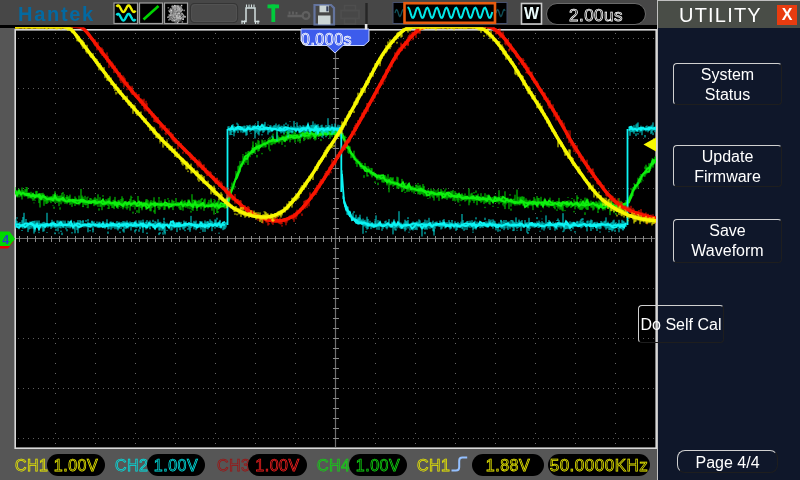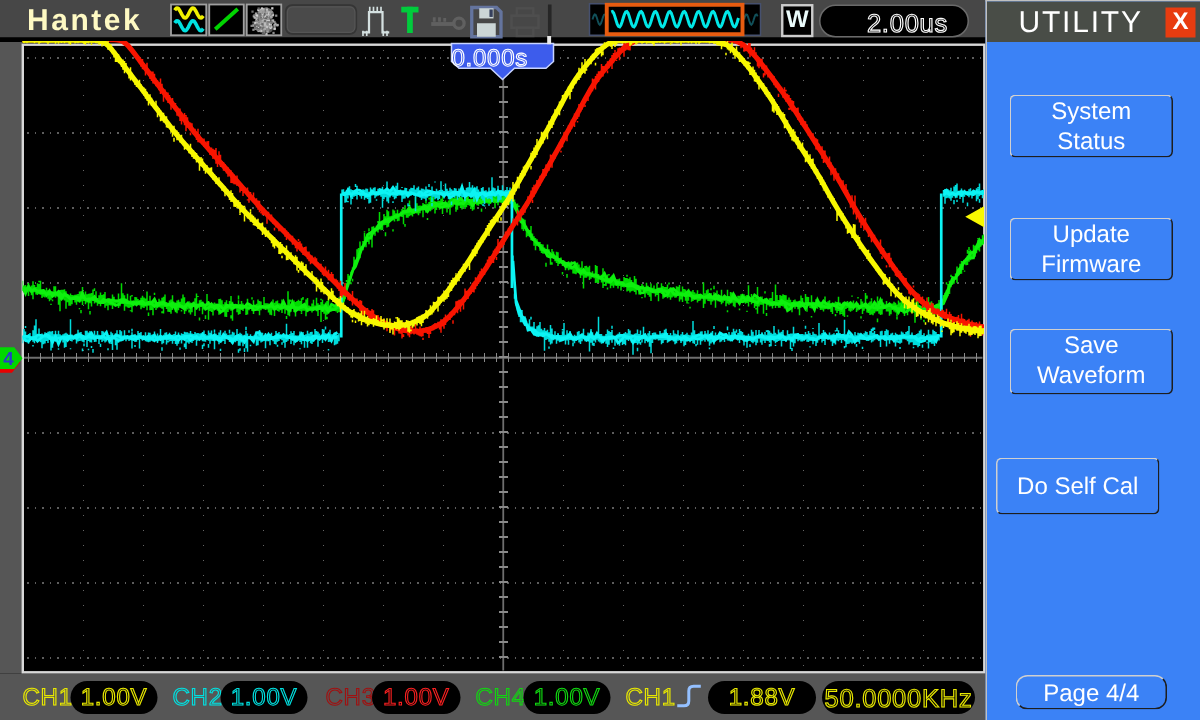--- a/index.html
+++ b/index.html
@@ -6,21 +6,21 @@
 .outl{color:transparent;-webkit-text-stroke:0.75px #fff;letter-spacing:0.5px}
 .pill{position:absolute;background:#000;border-radius:11px;height:22px;top:453.5px;text-align:center;line-height:23px;font-size:16px}
 </style></head><body>
 
 <div class="abs" style="left:0;top:0;width:800px;height:25px;background:#474747"></div>
 <div class="abs" style="left:0;top:25px;width:660px;height:6px;background:#000"></div>
 
 <div class="abs" style="left:0;top:28px;width:15px;height:421px;background:#565656"></div>
 <div class="abs" style="left:0;top:449px;width:657px;height:31px;background:#565656"></div>
 
-<div class="abs" style="left:18px;top:3px;font-size:20px;font-weight:bold;color:#fef9c3;letter-spacing:1.7px">Hantek</div>
+<div class="abs" style="left:18px;top:3px;font-size:20px;font-weight:bold;color:#0369a1;letter-spacing:1.7px">Hantek</div>
 
 <svg class="abs" style="left:0;top:0" width="800" height="480" viewBox="0 0 800 480">
 <defs>
       <clipPath id="gc">
         <rect x="15" y="27.3" width="641" height="420.2"></rect>
       </clipPath>
     </defs>
 
 <rect x="15.2" y="29.8" width="641" height="418.4" fill="none" stroke="#d8d8d8" stroke-width="1.6"></rect>
 <g clip-path="url(#gc)">
@@ -328,34 +328,34 @@
 
 <rect x="521.5" y="3.5" width="20" height="20.5" fill="#000" stroke="#cccccc" stroke-width="1.6"></rect>
 </g>
 
 <path d="M451.5 470.5h4.5q3.2 0 3.2-3.2v-6.6q0-3.2 3.2-3.2h4.8" stroke="#94c0ff" stroke-width="2" fill="none"></path>
 </svg>
 
 <div class="abs" style="left:521px;top:5px;width:21px;text-align:center;font-size:16px;font-weight:bold;color:#eafafa">W</div>
 
 <div class="abs" style="left:546px;top:3px;width:100px;height:22px;background:#000;border:1px solid #6a6a6a;border-radius:12px"></div>
-<div class="abs outl" style="left:560px;top:5.5px;width:72px;text-align:right;font-size:17px">2.00us</div>
+<div class="abs outl" style="left:560px;top:5.5px;width:72px;text-align:center;font-size:17px">2.00us</div>
 
 <div class="abs outl" style="left:301px;top:31px;width:68px;text-align:left;font-size:16px">0.000s</div>
 
-<div class="abs" style="left:657px;top:0;width:143px;height:480px;background:#3b82f6;border-left:1.5px solid #c0c0c0;border-top:1px solid #c0c0c0">
+<div class="abs" style="left:657px;top:0;width:143px;height:480px;background:#0f172a;border-left:1.5px solid #c0c0c0;border-top:1px solid #c0c0c0">
 <div class="abs" style="left:0;top:0;width:143px;height:26.5px;background:#494d47"></div>
 <div class="abs" style="left:21px;top:2.5px;font-size:20px;color:#fff;letter-spacing:1.2px">UTILITY</div>
 <div class="abs" style="left:119px;top:4px;width:20px;height:20px;background:#e83c10;color:#fff;font-weight:bold;font-size:16px;text-align:center;line-height:20px">X</div>
 </div>
 
 <div class="abs sbtn" style="left:673px;top:63px;width:109px;height:42px">System<br>Status</div>
 <div class="abs sbtn" style="left:673px;top:145px;width:109px;height:42px">Update<br>Firmware</div>
 <div class="abs sbtn" style="left:673px;top:219px;width:109px;height:44px">Save<br>Waveform</div>
-<div class="abs sbtn" style="left:664px;top:305px;width:109px;height:38px;line-height:36px">Do Self Cal</div>
+<div class="abs sbtn" style="left:638px;top:305px;width:86px;height:38px;line-height:36px">Do Self Cal</div>
 <div class="abs sbtn" style="left:677px;top:450px;width:101px;height:23px;line-height:21px;border-radius:8px">Page 4/4</div>
 <style>
 .sbtn{border-radius:4px;border:1.5px solid #d0d0d0;border-bottom-color:#1e1e1e;border-right-color:#1e1e1e;color:#fff;font-size:16px;text-align:center;line-height:20px;padding-top:1px}
 </style>
 
 <div class="abs outl" style="left:15px;top:457px;font-size:16px;-webkit-text-stroke-color:#e8e800">CH1</div>
 <div class="pill" style="left:47px;width:58px"><span class="outl" style="-webkit-text-stroke-color:#e8e800">1.00V</span></div>
 <div class="abs outl" style="left:115px;top:457px;font-size:16px;-webkit-text-stroke-color:#00e0e0">CH2</div>
 <div class="pill" style="left:147px;width:58px"><span class="outl" style="-webkit-text-stroke-color:#00e0e0">1.00V</span></div>
 <div class="abs outl" style="left:217px;top:457px;font-size:16px;-webkit-text-stroke-color:#a01010">CH3</div>

